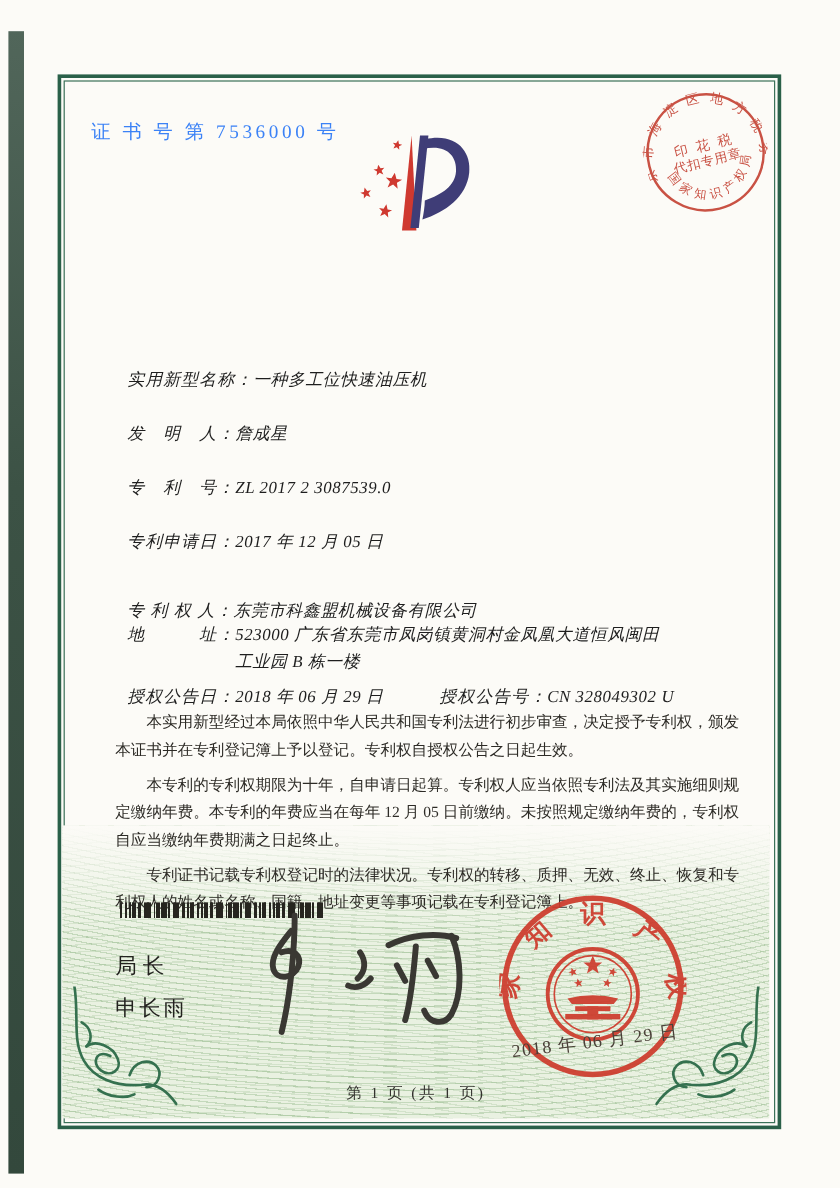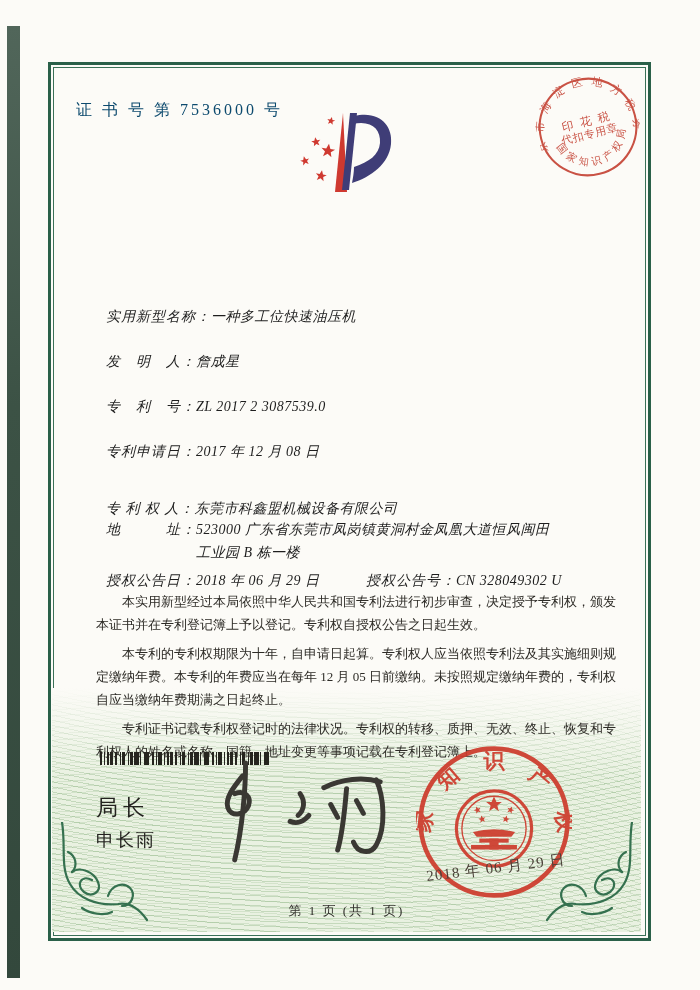--- a/index.html
+++ b/index.html
@@ -22,41 +22,41 @@
     background-image:
       repeating-radial-gradient(circle at 50% -1250px, rgba(110,160,100,.30) 0 1px, rgba(0,0,0,0) 1px 5px),
       repeating-radial-gradient(circle at 20% 1500px, rgba(110,160,100,.18) 0 1px, rgba(0,0,0,0) 1px 6px);
   }
   .guilloche::before{content:"";position:absolute;left:0;top:0;right:0;height:90px;
     background:linear-gradient(180deg,#fcfbf7 0%,rgba(252,251,247,0) 100%);}
   .flourish{position:absolute;width:96px;height:112px;}
   .flourish svg{width:100%;height:100%;}
   .flourish.right{transform:scaleX(-1);}
 
-  .cert-number{position:absolute;left:76px;top:100px;font-size:16px;letter-spacing:3px;color:#0c4a6e;}
+  .cert-number{position:absolute;left:76px;top:100px;font-size:16px;letter-spacing:3px;color:#3b82f6;}
   .logo{position:absolute;left:292px;top:110px;width:122px;height:94px;}
   .title{position:absolute;left:48px;top:200px;width:597px;text-align:center;
     font-size:39px;font-weight:bold;letter-spacing:9px;color:#303030;}
 
   .field{position:absolute;left:92px;font-size:14px;color:#1e1e1e;white-space:pre;font-style:italic;}
   .field .lbl{letter-spacing:1px;}
   .field .val{letter-spacing:.5px;}
   .addr-lines{display:inline-block;vertical-align:top;white-space:normal;}
   .addr-lines span{display:block;line-height:23px;}
 
   .body-text{position:absolute;left:90px;top:584px;width:532px;
     font-size:13px;line-height:23px;color:#2d2b26;}
   .body-text p{margin:6px;text-indent:2em;}
 
   .barcode{position:absolute;left:100px;top:752px;width:170px;height:13px;
     background-image:
       repeating-linear-gradient(90deg,#26251f 0 1.5px,rgba(0,0,0,0) 1.5px 4px),
       repeating-linear-gradient(90deg,#26251f 0 2px,rgba(0,0,0,0) 2px 7.5px),
       repeating-linear-gradient(90deg,rgba(0,0,0,0) 0 10px,#26251f 10px 12px);}
-  .sign-title{position:absolute;left:96px;top:793px;font-size:22px;letter-spacing:5px;color:#23221f;}
+  .sign-title{position:absolute;left:96px;top:793px;font-size:18px;letter-spacing:5px;color:#23221f;}
   .sign-name{position:absolute;left:96px;top:828px;font-size:18px;letter-spacing:2px;color:#23221f;}
   .signature{position:absolute;left:205px;top:758px;width:198px;height:108px;}
 
   .seal-bottom{position:absolute;left:416px;top:744px;width:156px;height:156px;opacity:.92;}
   .seal-date{position:absolute;left:426px;top:858px;width:150px;font-size:15px;letter-spacing:1px;
     color:#4a4038;transform:rotate(-7deg);white-space:pre;}
   .seal-top{position:absolute;left:537px;top:76px;width:102px;height:102px;
     transform:rotate(-14deg);opacity:.88;}
 
   .footer{position:absolute;left:48px;top:902px;width:597px;text-align:center;
@@ -117,21 +117,21 @@
   <div class="field" style="top:292px;">
     <span class="lbl">实用新型名称：</span><span class="val">一种多工位快速油压机</span>
   </div>
   <div class="field" style="top:337px;">
     <span class="lbl">发　明　人：</span><span class="val">詹成星</span>
   </div>
   <div class="field" style="top:382px;">
     <span class="lbl">专　利　号：</span><span class="val">ZL 2017 2 3087539.0</span>
   </div>
   <div class="field" style="top:427px;">
-    <span class="lbl">专利申请日：</span><span class="val">2017 年 12 月 08 日</span>
+    <span class="lbl">专利申请日：</span><span class="val">2017 年 12 月 05 日</span>
   </div>
   <div class="field" style="top:484px;">
     <span class="lbl">专 利 权 人：</span><span class="val">东莞市科鑫盟机械设备有限公司</span>
   </div>
   <div class="field" style="top:502px;">
     <span class="lbl" style="vertical-align:top;line-height:23px;">地　　　址：</span><span class="addr-lines"><span class="val">523000 广东省东莞市凤岗镇黄洞村金凤凰大道恒风闽田</span><span class="val">工业园 B 栋一楼</span></span>
   </div>
   <div class="field" style="top:556px;">
     <span class="lbl">授权公告日：</span><span class="val">2018 年 06 月 29 日</span>
   </div>

